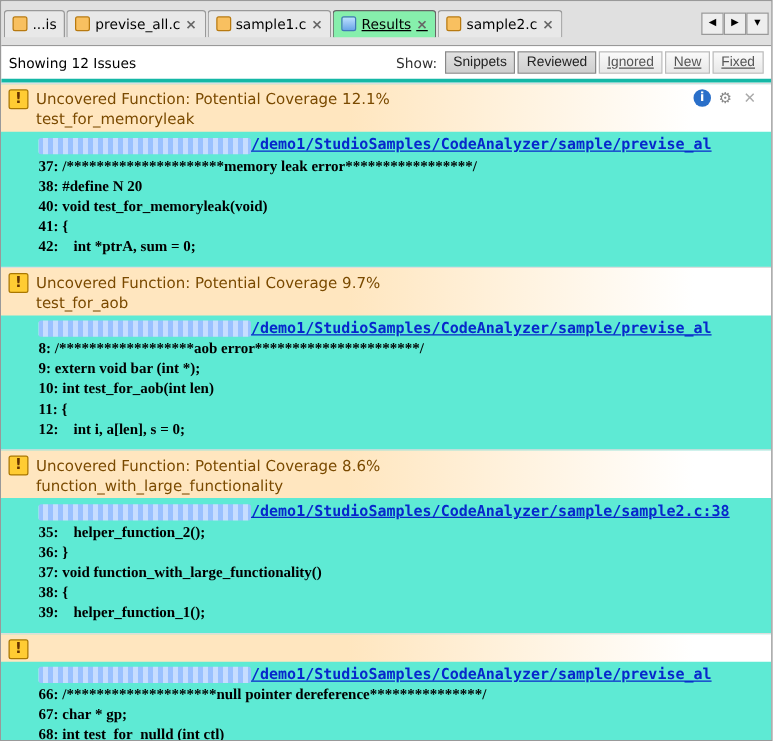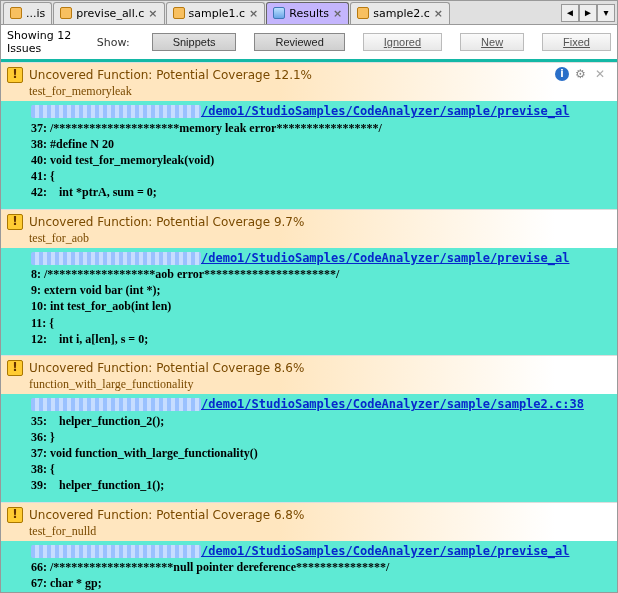--- a/index.html
+++ b/index.html
@@ -12,65 +12,66 @@
     overflow: hidden;
     border: 1px solid #999;
     display: flex;
     flex-direction: column;
   }
   .tabbar {
     display: flex;
     align-items: center;
     background: #e0e0e0;
     border-bottom: 1px solid #999;
-    height: 24px;
+    height: 36px;
     padding-left: 2px;
   }
   .tabbar .tabs { display: flex; flex: 1; overflow: hidden; }
   .tab {
     display: flex;
     align-items: center;
     gap: 4px;
     padding: 2px 6px;
     border: 1px solid #999;
     border-bottom: none;
     background: #e8e8e8;
     margin-right: 1px;
     border-radius: 3px 3px 0 0;
     height: 22px;
     font-size: 11px;
     white-space: nowrap;
   }
   .tab.active {
-    background: #c4b5fd;
+    background: #86efac;
     border-color: #666;
     z-index: 2;
+    text-decoration: underline;
   }
   .tab .close { color: #666; font-weight: bold; cursor: pointer; }
   .tab .icon { width: 12px; height: 12px; display: inline-block; }
   .tab-nav { display:flex; gap:0; margin-right:2px;}
   .tab-nav button {
     width: 18px; height: 18px; border:1px solid #999; background:#eee;
     font-size:10px; line-height:1; padding:0;
   }
   .filterbar {
     display: flex;
     align-items: center;
     justify-content: space-between;
     background: #fff;
     border-bottom: 3px solid #14b8a6;
     padding: 4px 6px;
     font-size: 11px;
   }
-  .filterbar .right { display:flex; align-items:center; gap:18px;}
+  .filterbar .right { display:flex; align-items:center; gap:2px;}
   .filterbar .show-label { color:#333; margin-right:4px;}
   .filter-btn {
     border: 1px solid #bbb;
     background: linear-gradient(#fafafa,#e8e8e8);
-    padding: 2px 20px;
+    padding: 2px 6px;
     font-size: 11px;
     color: #666;
   }
   .filter-btn.pressed {
     background: linear-gradient(#e2e2e2,#cfcfcf);
     border-color:#888;
     color:#222;
   }
   .filter-btn.link { text-decoration: underline; color:#555;}
   .results {
@@ -98,21 +99,21 @@
     flex-shrink:0;
   }
   .warn-icon::after{
     content:"!";
     position:absolute; left:0; right:0; top:-1px;
     text-align:center;
     font-weight:bold; color:#663300; font-size:12px;
   }
   .issue-title-block { flex:1; line-height:1.35; }
   .issue-title { color: #7a4a00; }
-  .issue-func { color: #7a4a00; display:block;font-family:Liberation Serif, serif;}
+  .issue-func { color: #7a4a00; display:block;}
   .issue-actions { display:flex; gap:6px; align-items:center; padding-right:2px;}
   .info-icon { width:14px;height:14px;border-radius:50%;background:#2a6fc9;color:#fff;text-align:center;font-size:10px;line-height:14px;font-weight:bold;}
   .gear-icon { width:14px;height:14px;color:#888;}
   .dismiss-icon{ width:14px;height:14px;color:#aaa;font-weight:bold;}
   .issue-body {
     padding: 2px 21px 8px 30px;
     font-family: "DejaVu Sans Mono","Courier New",monospace;
     font-size: 12px;
     line-height: 1.35;
     color:#000;
@@ -228,21 +229,20 @@
         <div class="codeline">35:    helper_function_2();</div>
         <div class="codeline">36: }</div>
         <div class="codeline">37: void function_with_large_functionality()</div>
         <div class="codeline">38: {</div>
         <div class="codeline">39:    helper_function_1();</div>
       </div>
     </div>
     <div class="issue">
       <div class="issue-header">
         <span class="warn-icon"></span>
-        <div class="issue-title-block"><span class="issue-title">Uncovered Function: Potential Coverage 6.8%</span><span class="issue-func">test_for_nulld</span></div>
       </div>
       <div class="issue-body">
         <div class="path-line"><span class="path-blur"></span><a class="path-link" href="#">/demo1/StudioSamples/CodeAnalyzer/sample/previse_al</a></div>
         <div class="codeline">66: /********************null pointer dereference***************/</div>
         <div class="codeline">67: char * gp;</div>
         <div class="codeline">68: int test_for_nulld (int ctl)</div>
       </div>
     </div>
   </div>
 

